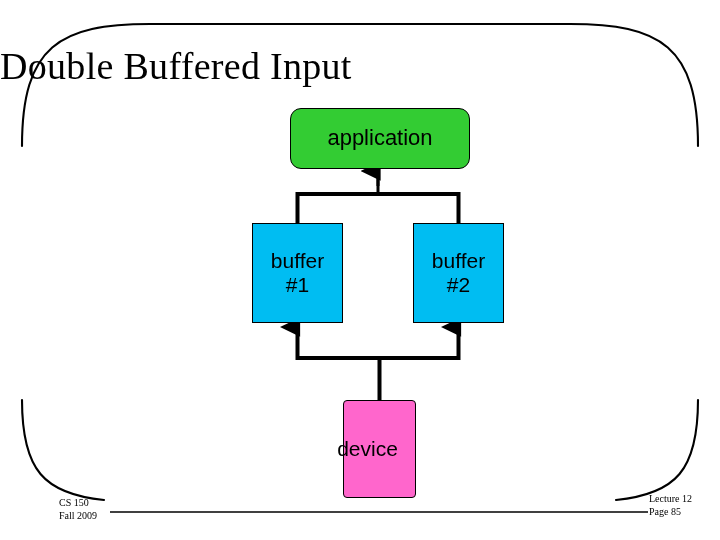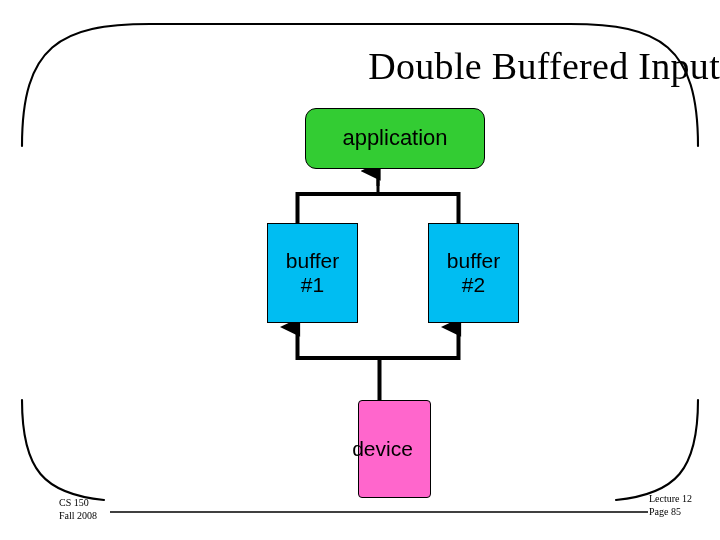--- a/index.html
+++ b/index.html
@@ -23,42 +23,41 @@
     width: 720px;
     height: 540px;
     pointer-events: none;
   }
   
   #slide-title {
     position: absolute;
     left: 0;
     top: 44px;
     width: 720px;
-    text-align: right;
+    text-align: left;
     font-family: "Liberation Serif", serif;
     font-size: 38px;
     font-weight: normal;
     color: #000000;
     letter-spacing: 0.3px;
     white-space: nowrap;
   }
   
   .node {
     position: absolute;
     box-sizing: border-box;
     display: flex;
     align-items: center;
     justify-content: center;
     text-align: center;
     color: #000000;
     font-family: "Liberation Sans", sans-serif;
     font-size: 21px;
     line-height: 1.12;
     border: 1.6px solid #000000;
-    margin-left: 15px;
   }
   #node-application {
     left: 290px;
     top: 108px;
     width: 180px;
     height: 61px;
     background: #33cc33;
     border-radius: 11px;
     font-size: 22px;
   }
@@ -175,21 +174,21 @@
       <span>#2</span>
     </span>
   </div>
 
   <div class="node" id="node-device">
     <span class="node-label">device</span>
   </div>
 
   <div class="footer-block" id="footer-left">
     <span class="footer-line">CS 150</span>
-    <span class="footer-line">Fall 2008</span>
+    <span class="footer-line">Fall 2009</span>
   </div>
 
   <div class="footer-block" id="footer-right">
     <span class="footer-line">Lecture 12</span>
     <span class="footer-line">Page 85</span>
   </div>
 
 </div>
 
 </body></html>

